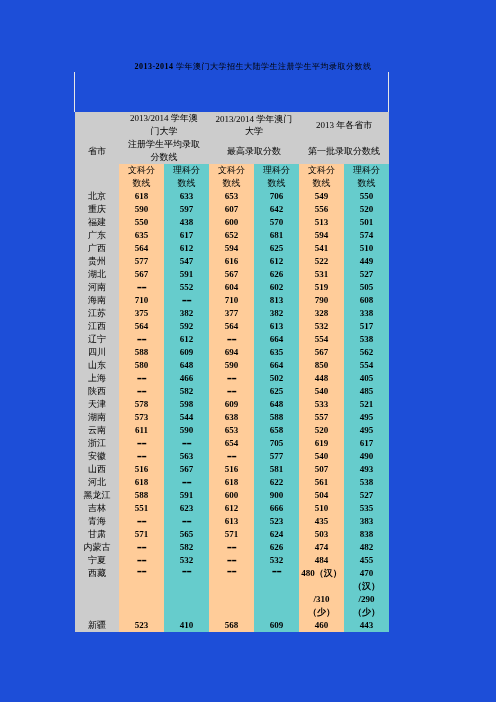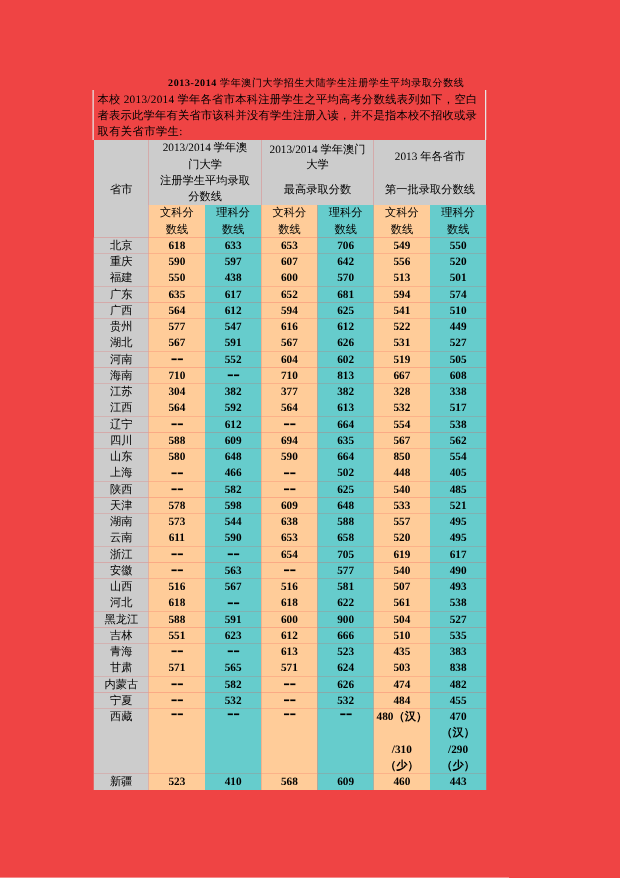--- a/index.html
+++ b/index.html
@@ -1,20 +1,20 @@
 <!DOCTYPE html>
 <html><head>
 <meta charset="utf-8">
 <style>
   html,body{margin:0;padding:0;background:#ffffff;}
   body{width:496px;height:702px;overflow:hidden;
        font-family:"Liberation Serif",serif;color:#000;
        font-size:9px;letter-spacing:0;
        -webkit-font-smoothing:antialiased;}
-  .page{position:relative;width:496px;height:702px;background:#ef4444;text-decoration:underline;}
+  .page{position:relative;width:496px;height:702px;background:#1d4ed8;text-decoration:underline;}
 
   .doc-title{position:absolute;left:95px;top:60px;width:316px;
              font-size:8px;line-height:13px;font-weight:normal;
              letter-spacing:0.5px;text-align:center;white-space:nowrap;}
   .doc-title .tb{font-weight:bold;}
   .doc-title .tn{font-weight:normal;}
   .intro{position:absolute;left:78px;top:73px;width:305px;box-sizing:border-box;}
   .intro .ln{font-size:9px;line-height:13px;white-space:nowrap;}
   .intro-rule{position:absolute;top:72px;width:1px;height:40px;background:#e6e6e6;}
 
@@ -38,25 +38,20 @@
 </head>
 <body>
 
 <div class="page">
 
   <div class="doc-title"><span class="tb">2013-2014</span><span class="tn"> 学年澳门大学招生大陆学生注册学生平均录取分数线</span></div>
 
   <div class="intro-rule" style="left:74px"></div>
   <div class="intro-rule" style="left:388px"></div>
 
-  <div class="intro">
-    <div class="ln" style="letter-spacing:0.23px">本校 2013/2014 学年各省市本科注册学生之平均高考分数线表列如下，空白</div>
-    <div class="ln" style="letter-spacing:0.2px">者表示此学年有关省市该科并没有学生注册入读，并不是指本校不招收或录</div>
-    <div class="ln" style="letter-spacing:0.35px">取有关省市学生:</div>
-  </div>
 
   <table class="grades">
     <colgroup>
       <col style="width:44px">
         <col style="width:45px">
         <col style="width:45px">
         <col style="width:45px">
         <col style="width:45px">
         <col style="width:45px">
         <col style="width:45px">
@@ -177,26 +172,26 @@
         <td class="val-sci">602</td>
         <td class="val-arts">519</td>
         <td class="val-sci">505</td>
       </tr>
       <tr style="height:13px">
         <td class="prov-cell">海南</td>
         <td class="val-arts">710</td>
         <td class="val-sci dash">--</td>
         <td class="val-arts">710</td>
         <td class="val-sci">813</td>
-        <td class="val-arts">667</td>
+        <td class="val-arts">790</td>
         <td class="val-sci">608</td>
       </tr>
       <tr style="height:13px">
         <td class="prov-cell">江苏</td>
-        <td class="val-arts">304</td>
+        <td class="val-arts">375</td>
         <td class="val-sci">382</td>
         <td class="val-arts">377</td>
         <td class="val-sci">382</td>
         <td class="val-arts">328</td>
         <td class="val-sci">338</td>
       </tr>
       <tr style="height:13px">
         <td class="prov-cell">江西</td>
         <td class="val-arts">564</td>
         <td class="val-sci">592</td>

